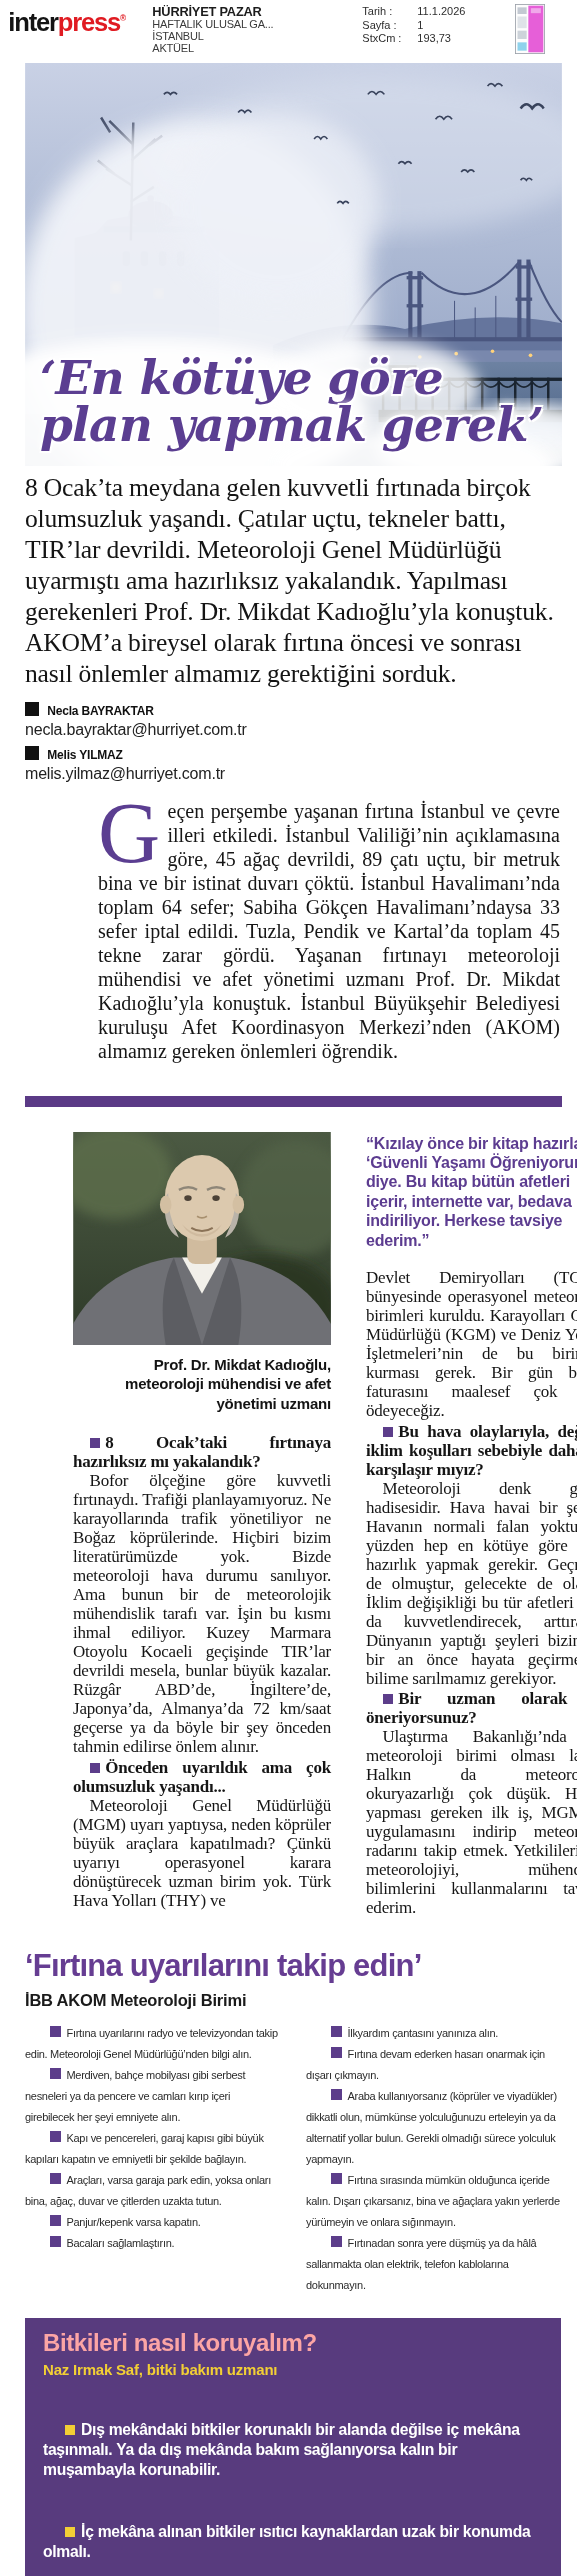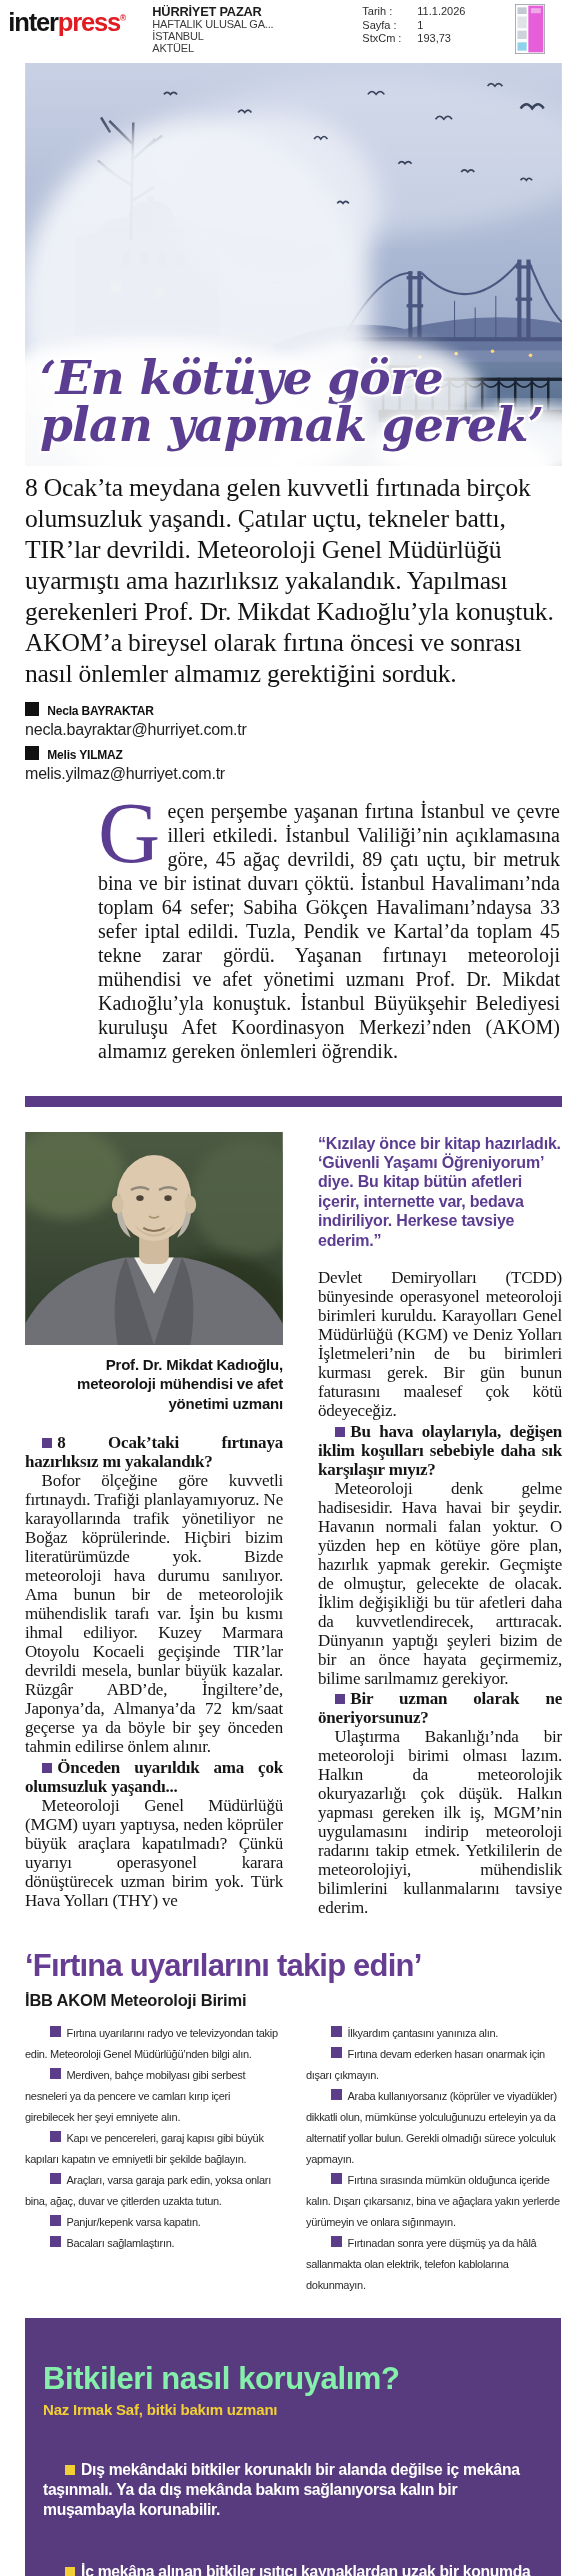--- a/index.html
+++ b/index.html
@@ -33,21 +33,21 @@
   .byline-name{font-weight:bold;font-size:12px;letter-spacing:-0.2px;color:#101010;margin-top:7.4px;}
   .sq-black{display:inline-block;width:14px;height:14px;background:#111;margin-right:8.3px;vertical-align:-0.8px;}
   .byline-mail{font-size:16px;color:#222;letter-spacing:-0.2px;margin-top:2.5px;}
   .intro{margin-top:16.5px;margin-left:73px;width:462px;text-align:justify;
          font-family:"Liberation Serif",serif;font-size:20px;line-height:24px;color:#161616;}
   .dropcap{float:left;font-family:"Liberation Serif",serif;font-weight:normal;
            font-size:86px;line-height:68px;color:#5b3e91;padding-right:7.4px;}
   .divider{width:537px;height:10.7px;background:#5b3a86;margin-top:33px;}
   
   .cols{display:flex;margin-top:25px;}
-  .col-l{width:258px;flex:0 0 auto;}
+  .col-l{width:258px;flex:0 0 auto;margin-left:48px;}
   .col-r{width:244px;flex:0 0 auto;margin-left:35px;}
   .portrait{width:258px;height:213px;}
   .caption{margin-top:7.4px;text-align:right;font-weight:bold;font-size:15px;line-height:1.28;
            letter-spacing:-0.2px;color:#141414;}
   .qa{font-family:"Liberation Serif",serif;font-size:17px;line-height:19px;color:#151515;
       text-align:justify;letter-spacing:-0.2px;}
   .qa-first{margin-top:20px;}
   .q{font-weight:bold;text-indent:16.5px;margin:1.7px 0 0 0;}
   .a{text-indent:16.5px;margin:0;}
   .sq-purple{display:inline-block;width:10px;height:10px;background:#5c3d8a;margin-right:5.8px;}
@@ -58,21 +58,21 @@
   .akom-title{font-weight:bold;font-size:31px;letter-spacing:-0.8px;color:#663d92;}
   .akom-src{font-weight:bold;font-size:16.5px;letter-spacing:-0.2px;color:#1a1a1a;margin-top:6.6px;}
   .akom-cols{display:flex;margin-top:13.2px;}
   .akom-col{width:256px;flex:0 0 auto;}
   .akom-col + .akom-col{margin-left:25px;}
   .blist{list-style:none;margin:0;padding:0;font-size:11px;line-height:21px;color:#2b2b2b;letter-spacing:-0.3px;}
   .blist li{text-indent:25px;margin:0;}
   .blist .sq-purple{width:10.7px;height:10.7px;vertical-align:0px;}
   
   .plants{margin-top:21.5px;width:500px;background:#583b7e;padding:11.6px 18px 15px 18px;}
-  .plants-title{color:#86efac;font-weight:bold;font-size:31px;letter-spacing:-0.4px;margin-top:32px;}
+  .plants-title{color:#fca5a5;font-weight:bold;font-size:24px;letter-spacing:-0.4px;}
   .plants-sub{color:#f2cf35;font-weight:bold;font-size:15px;letter-spacing:-0.2px;margin-top:3.3px;}
   .plist{list-style:none;margin:8.3px 0 0 0;padding:0;font-size:15.7px;line-height:20px;
          color:#ffffff;font-weight:bold;letter-spacing:-0.3px;}
   .plist li{text-indent:21.5px;margin-top:42px;}
   .sq-yellow{display:inline-block;width:10px;height:10px;background:#f2cf35;margin-right:6.6px;}
 </style>
 </head>
 <body>
 
 <div class="page">

